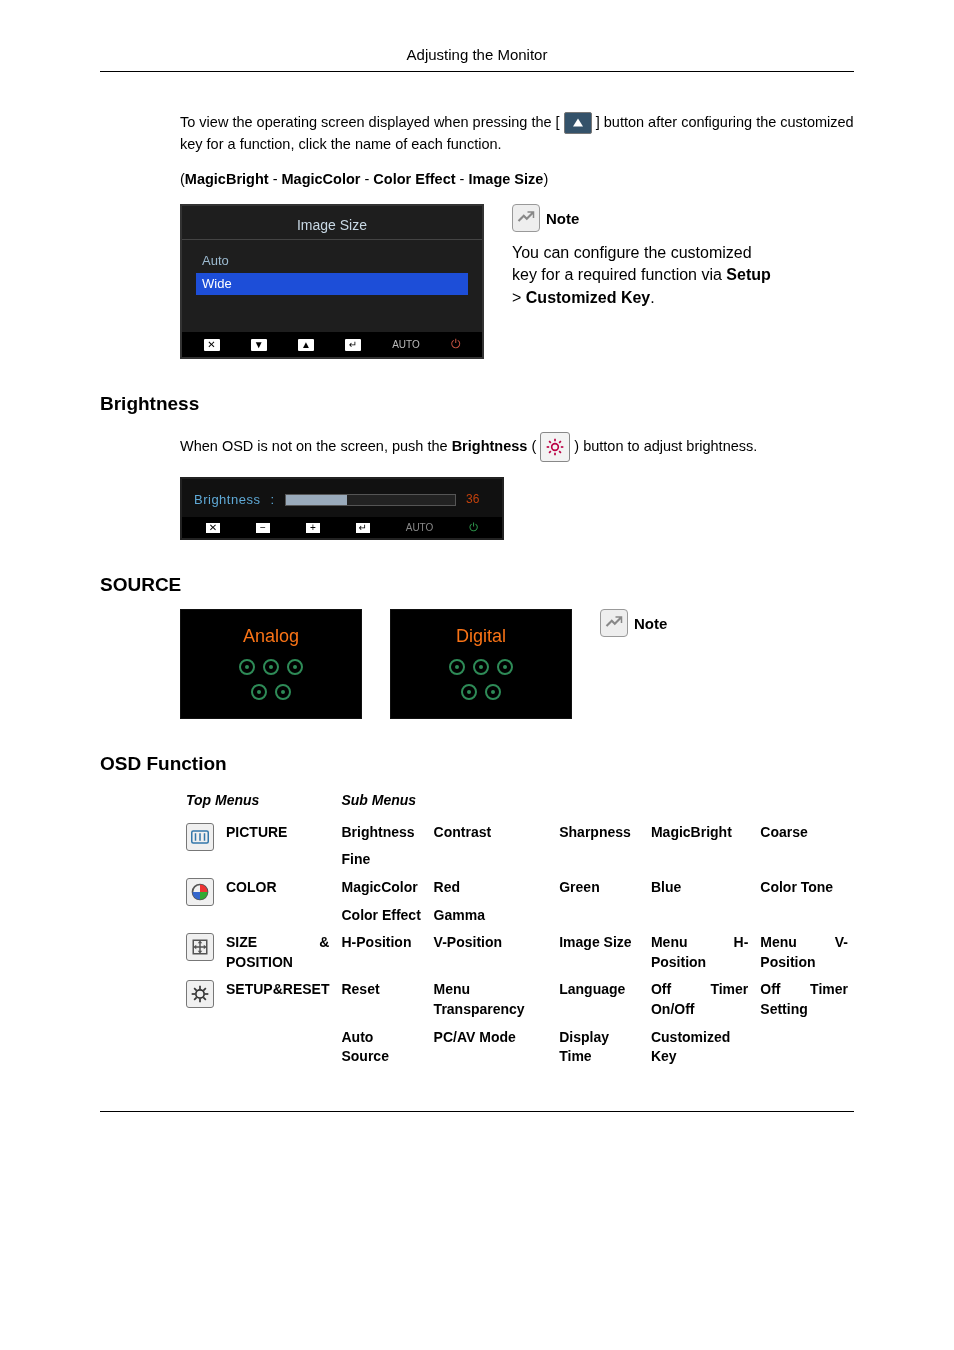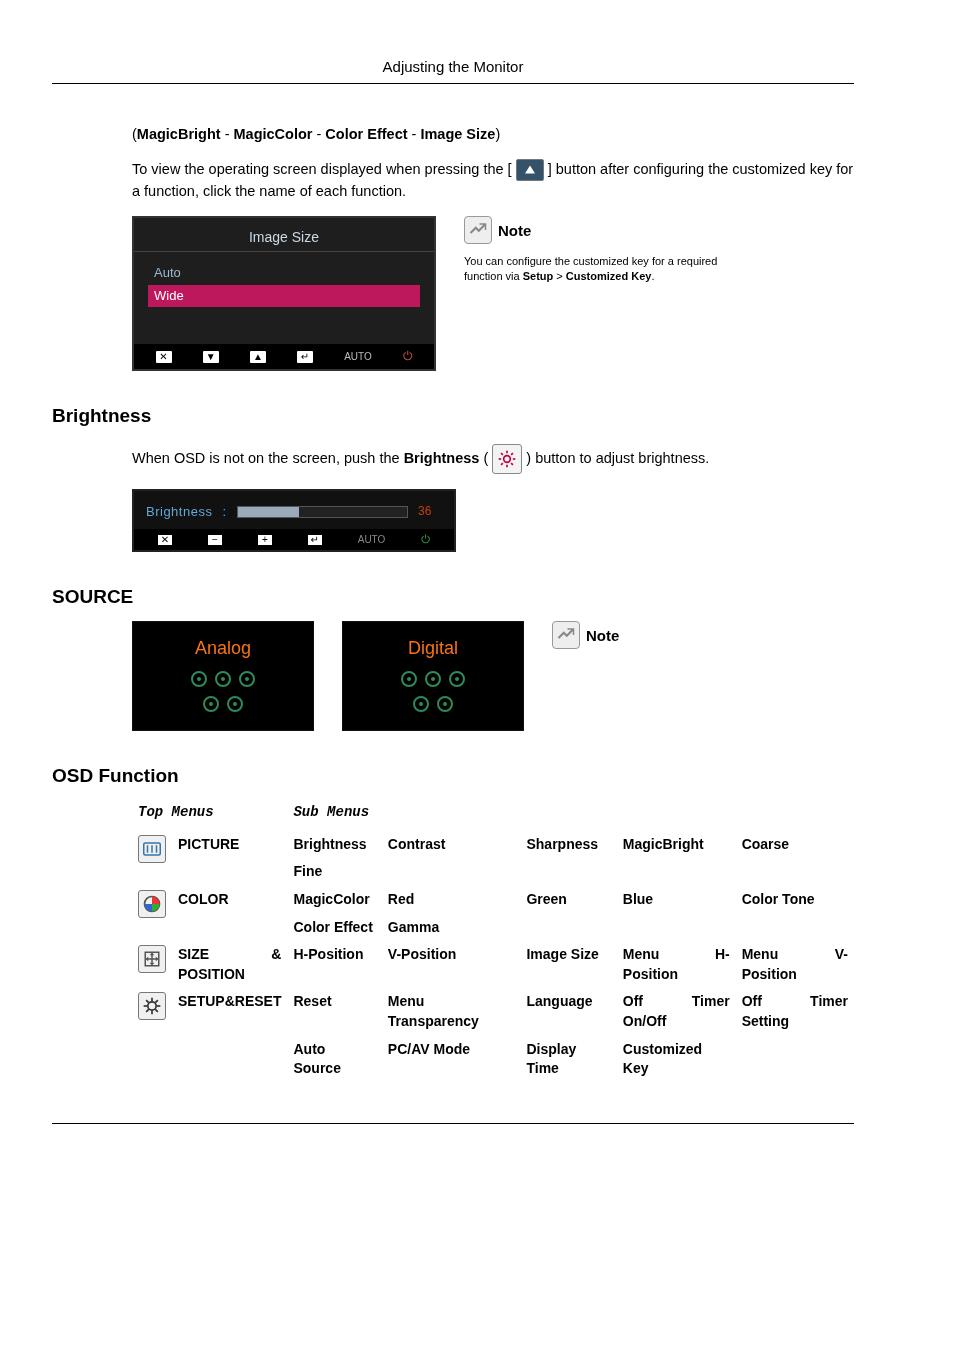--- a/index.html
+++ b/index.html
@@ -6,22 +6,22 @@
     font-family: Arial, Helvetica, sans-serif;
     margin: 0;
     padding: 0;
     background: #fff;
     color: #000;
     font-size: 14.5px;
     line-height: 1.4;
   }
   .page {
     width: 954px;
-    margin: 16px auto;
-    padding: 40px 100px 60px 52px;
+    margin: 4px auto;
+    padding: 40px 100px 60px 100px;
     box-sizing: border-box;
   }
   .header-title {
     text-align: center;
     font-size: 15px;
     margin-bottom: 6px;
   }
   hr.topline {
     border: none;
     border-top: 1px solid #000;
@@ -87,42 +87,42 @@
     position: relative;
   }
   .note-icon svg { position:absolute; top:50%; left:50%; transform:translate(-50%,-50%);}
   .note-label {
     font-weight: bold;
     font-size: 15px;
     vertical-align: middle;
   }
   .note-text {
     margin-top: 6px;
-    font-size: 11px;
+    font-size: 16px;
   }
 
   
   .osd-imagesize {
     width: 300px;
     background: #1e1e1e;
     border: 2px solid #333;
     color: #9cbad0;
     font-family: sans-serif;
     font-size: 13px;
   }
   .osd-imagesize .title {
     text-align: center;
     color: #c8d8e4;
     font-size: 14px;
     padding: 10px 0 4px;
   }
   .osd-imagesize .title-line { border-bottom: 1px solid #444; margin-bottom:4px;}
   .osd-imagesize .body { padding: 6px 14px 14px; min-height: 68px;}
   .osd-imagesize .opt { padding: 2px 6px; }
-  .osd-imagesize .opt.sel { background: #be185d; color: #fff; }
+  .osd-imagesize .opt.sel { background: #1d4ed8; color: #fff; }
   .osd-imagesize .footer {
     background: #000;
     display: flex;
     justify-content: space-around;
     align-items: center;
     padding: 4px 6px;
   }
   .osd-imagesize .footer .k {
     background: #fff;
     color: #000;
@@ -160,21 +160,21 @@
     text-align: center;
     padding: 14px 0 10px;
     border: 1px solid #111;
   }
   .source-tile .lbl { color:#f97316; font-size:18px; font-family:sans-serif; margin-bottom:8px;}
   .source-tile .dots .d { display:inline-block; width:12px; height:12px; border-radius:50%; border:2px solid #2e8b57; margin:2px 4px; position:relative;}
   .source-tile .dots .d::after{content:""; position:absolute; width:4px; height:4px; background:#2e8b57; border-radius:50%; top:50%; left:50%; transform:translate(-50%,-50%);}
 
   
   .osd-table { width:100%; border-collapse:collapse; font-size:14px; }
-  .osd-table th { text-align:left; font-style:italic; font-weight:bold; padding:4px 6px 8px; vertical-align:top;font-family:Liberation Mono, monospace;}
+  .osd-table th { text-align:left; font-style:italic; font-weight:bold; padding:4px 6px 8px; vertical-align:top;}
   .osd-table td { vertical-align:top; padding:4px 6px; font-weight:bold; text-align:justify;}
   .osd-table td.icon { width:30px; padding-right:4px;}
   .osd-table td.menu { width:100px; }
   .menu-icon {
     display:inline-block; width:26px; height:26px; border:1px solid #777; border-radius:3px;
     background:#f0f0f0; position:relative;
   }
   .menu-icon svg, .menu-icon span.inner { position:absolute; top:50%; left:50%; transform:translate(-50%,-50%); }
 
   .note-right { width: 260px; }
@@ -182,27 +182,27 @@
 </style>
 </head>
 <body>
 <div class="page">
 
 <div class="header-title">Adjusting the Monitor</div>
 <hr class="topline">
 
 <div class="indent">
   <p>
-    <span>(</span><span class="bold">MagicBright</span><span> - </span><span class="bold">MagicColor</span><span> - </span><span class="bold">Color Effect</span><span> - </span><span class="bold">Image Size</span><span>)</span>
-  </p>
-
-  <p>
     <span>To view the operating screen displayed when pressing the [</span>
     <span class="inline-icon"></span>
     <span>] button after configuring the customized key for a function, click the name of each function.</span>
+  </p>
+
+  <p>
+    <span>(</span><span class="bold">MagicBright</span><span> - </span><span class="bold">MagicColor</span><span> - </span><span class="bold">Color Effect</span><span> - </span><span class="bold">Image Size</span><span>)</span>
   </p>
 
   <div class="row-flex">
     <div class="osd-imagesize">
       <div class="title">Image Size</div>
       <div class="title-line"></div>
       <div class="body">
         <div class="opt">Auto</div>
         <div class="opt sel">Wide</div>
       </div>

